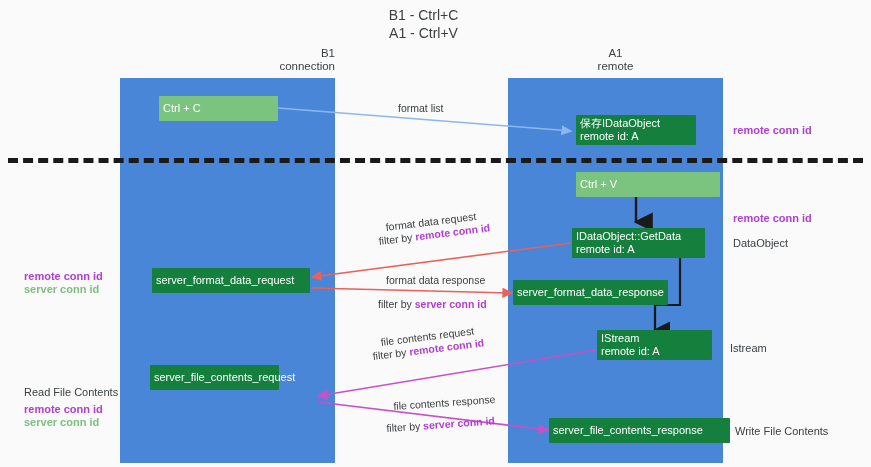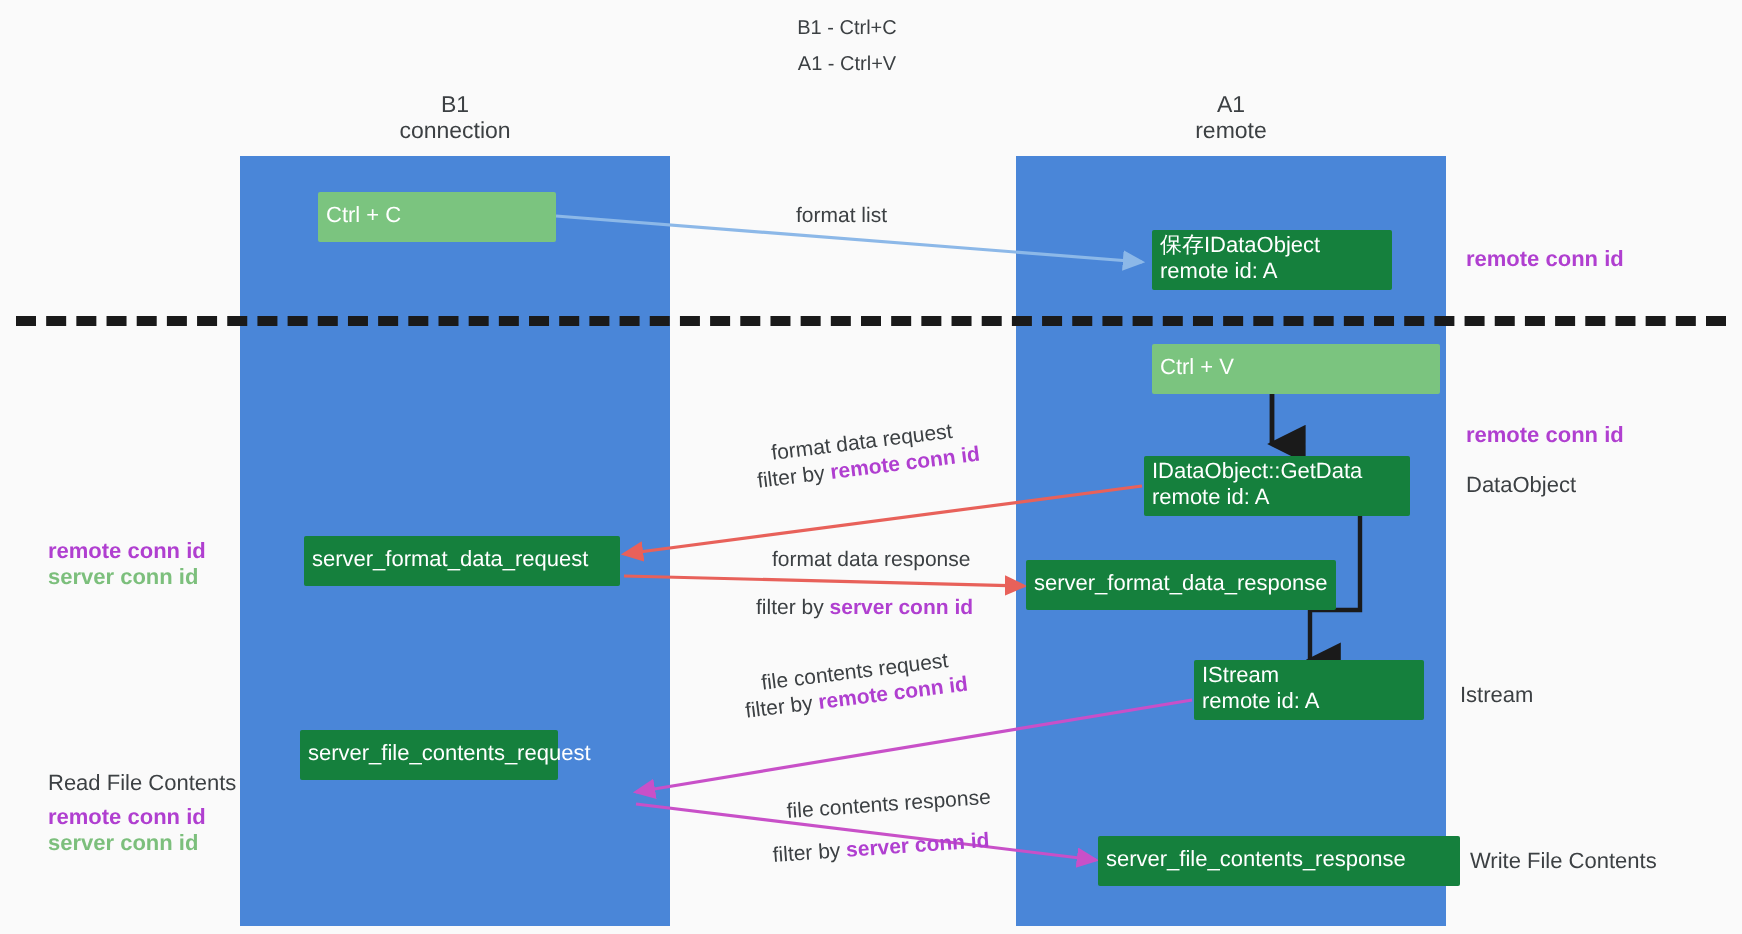--- a/index.html
+++ b/index.html
@@ -27,28 +27,28 @@
   #lane-right { left: 508px; top: 78px; width: 215px; height: 385px; }
 
   .col-header {
     position: absolute;
     text-align: center;
     font-size: 11.5px;
     line-height: 13px;
     color: #3c4043;
     white-space: pre-line;
   }
-  #header-left  { left: 120px; top: 47px; width: 215px; }
+  #header-left  { left: 120px; top: 47px; width: 215px; text-align: right; }
   #header-right { left: 508px; top: 47px; width: 215px; }
 
   #title {
     position: absolute;
     left: 0; top: 6px; width: 847px;
     text-align: center;
-    font-size: 10px;
+    font-size: 14px;
     line-height: 18px;
     color: #3c4043;
     white-space: pre-line;
   }
 
   .node {
     position: absolute;
     box-sizing: border-box;
     display: flex;
     flex-direction: column;

